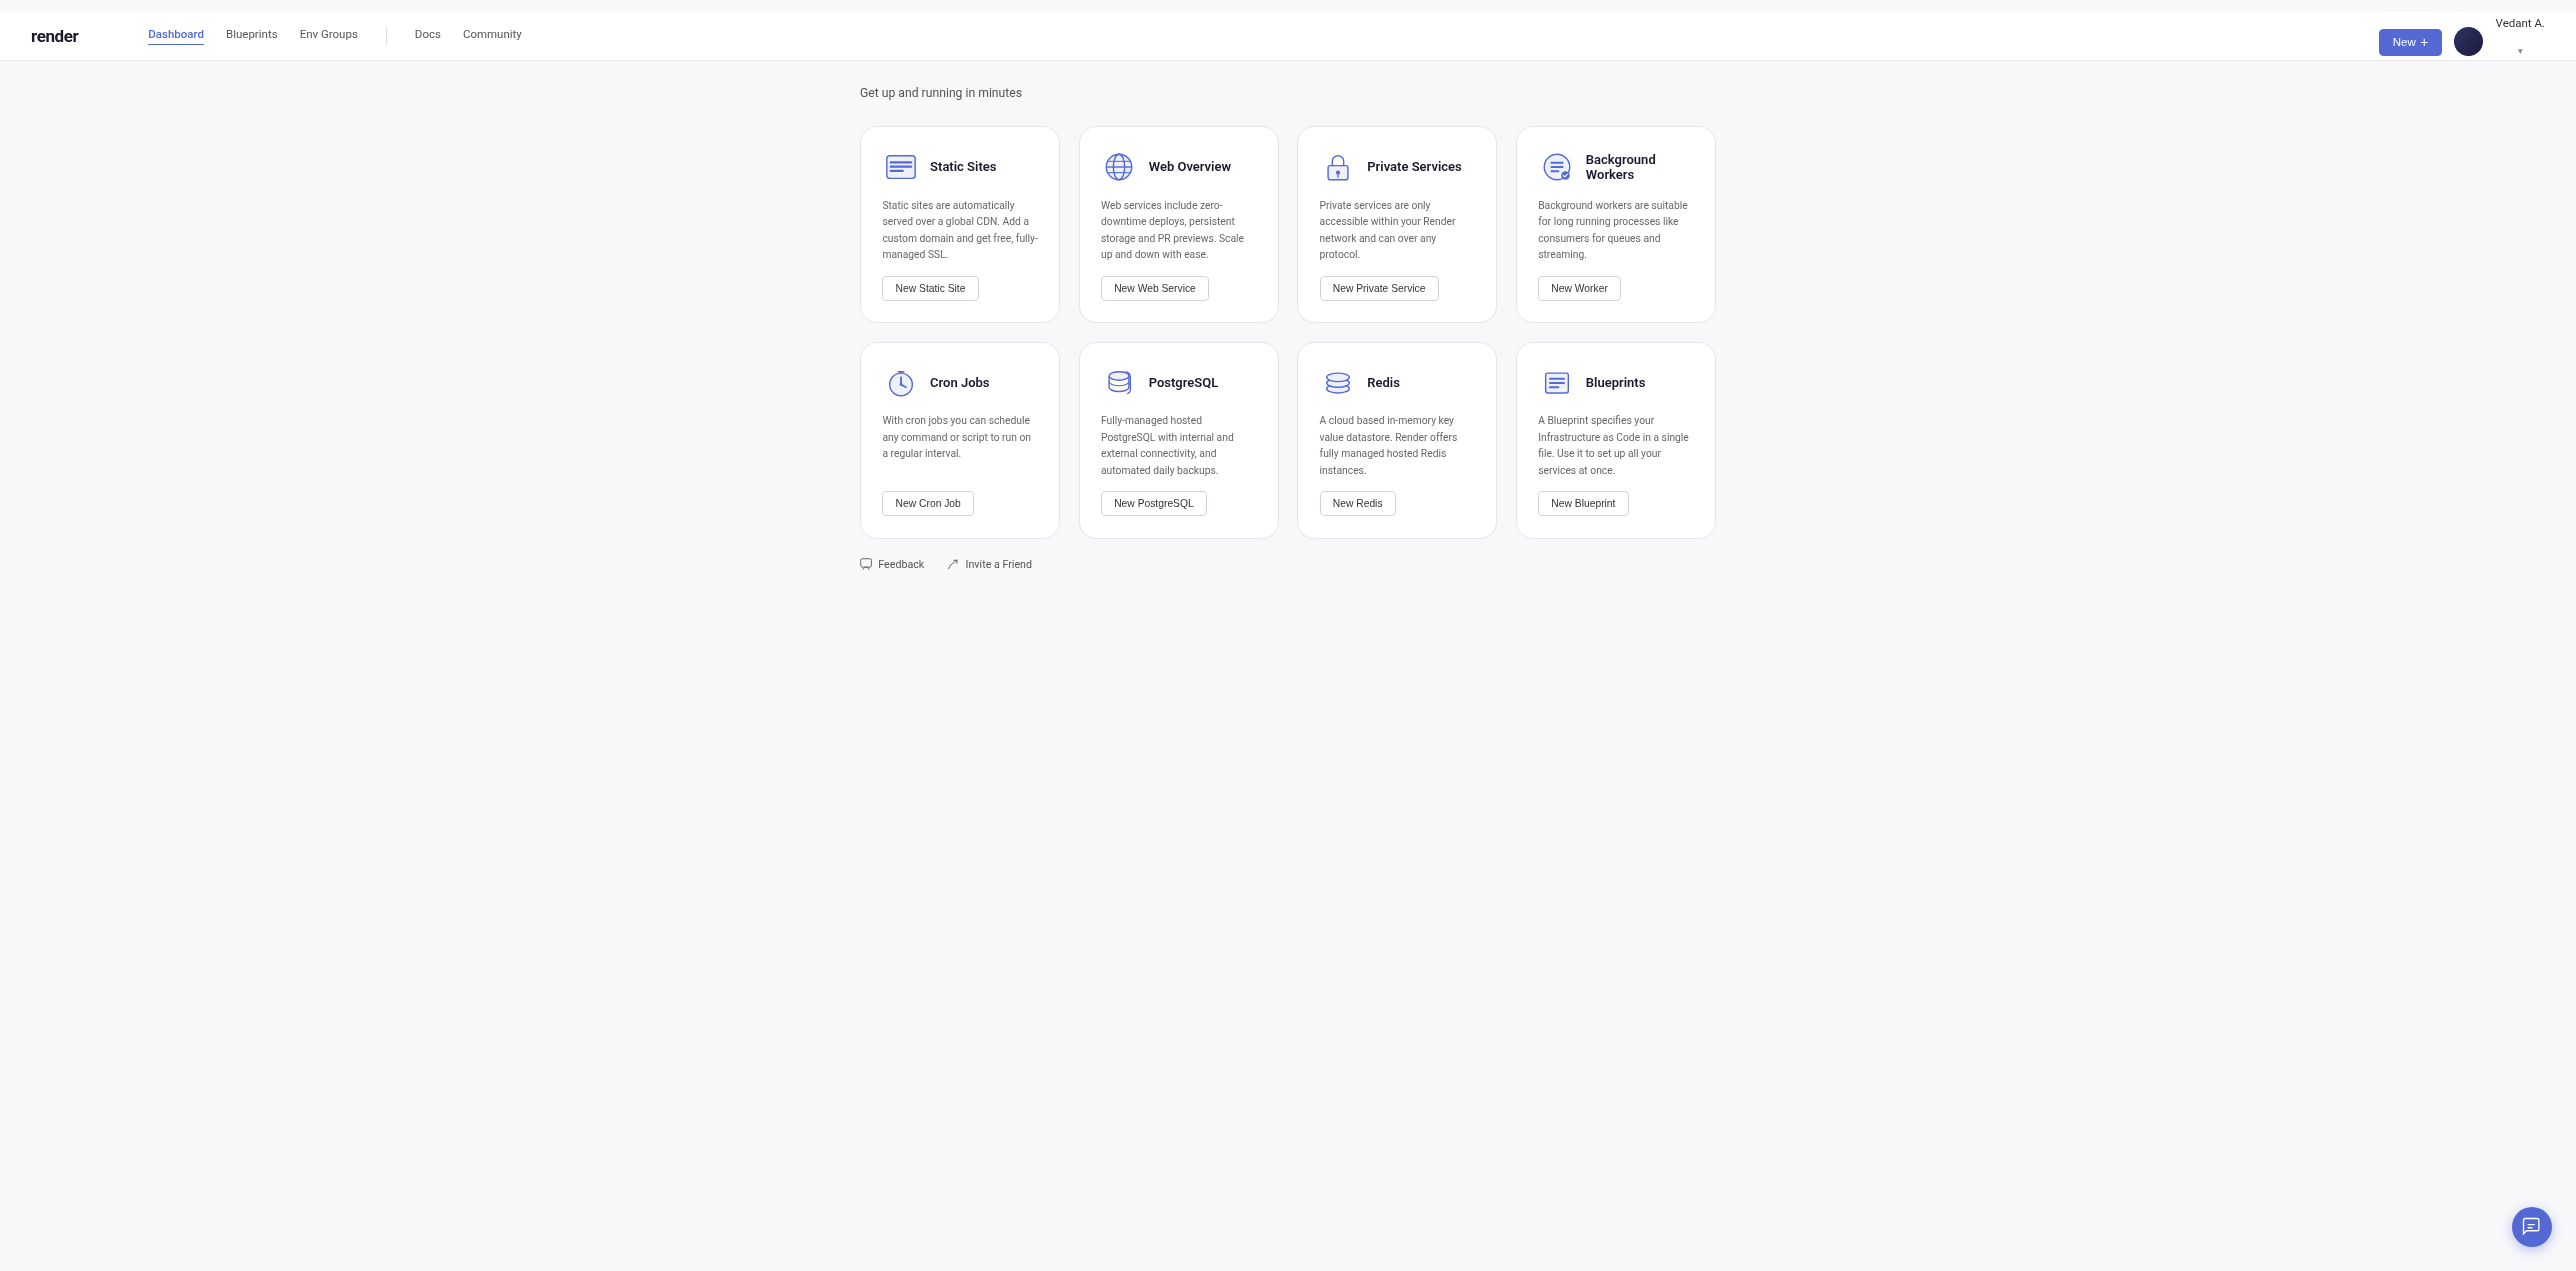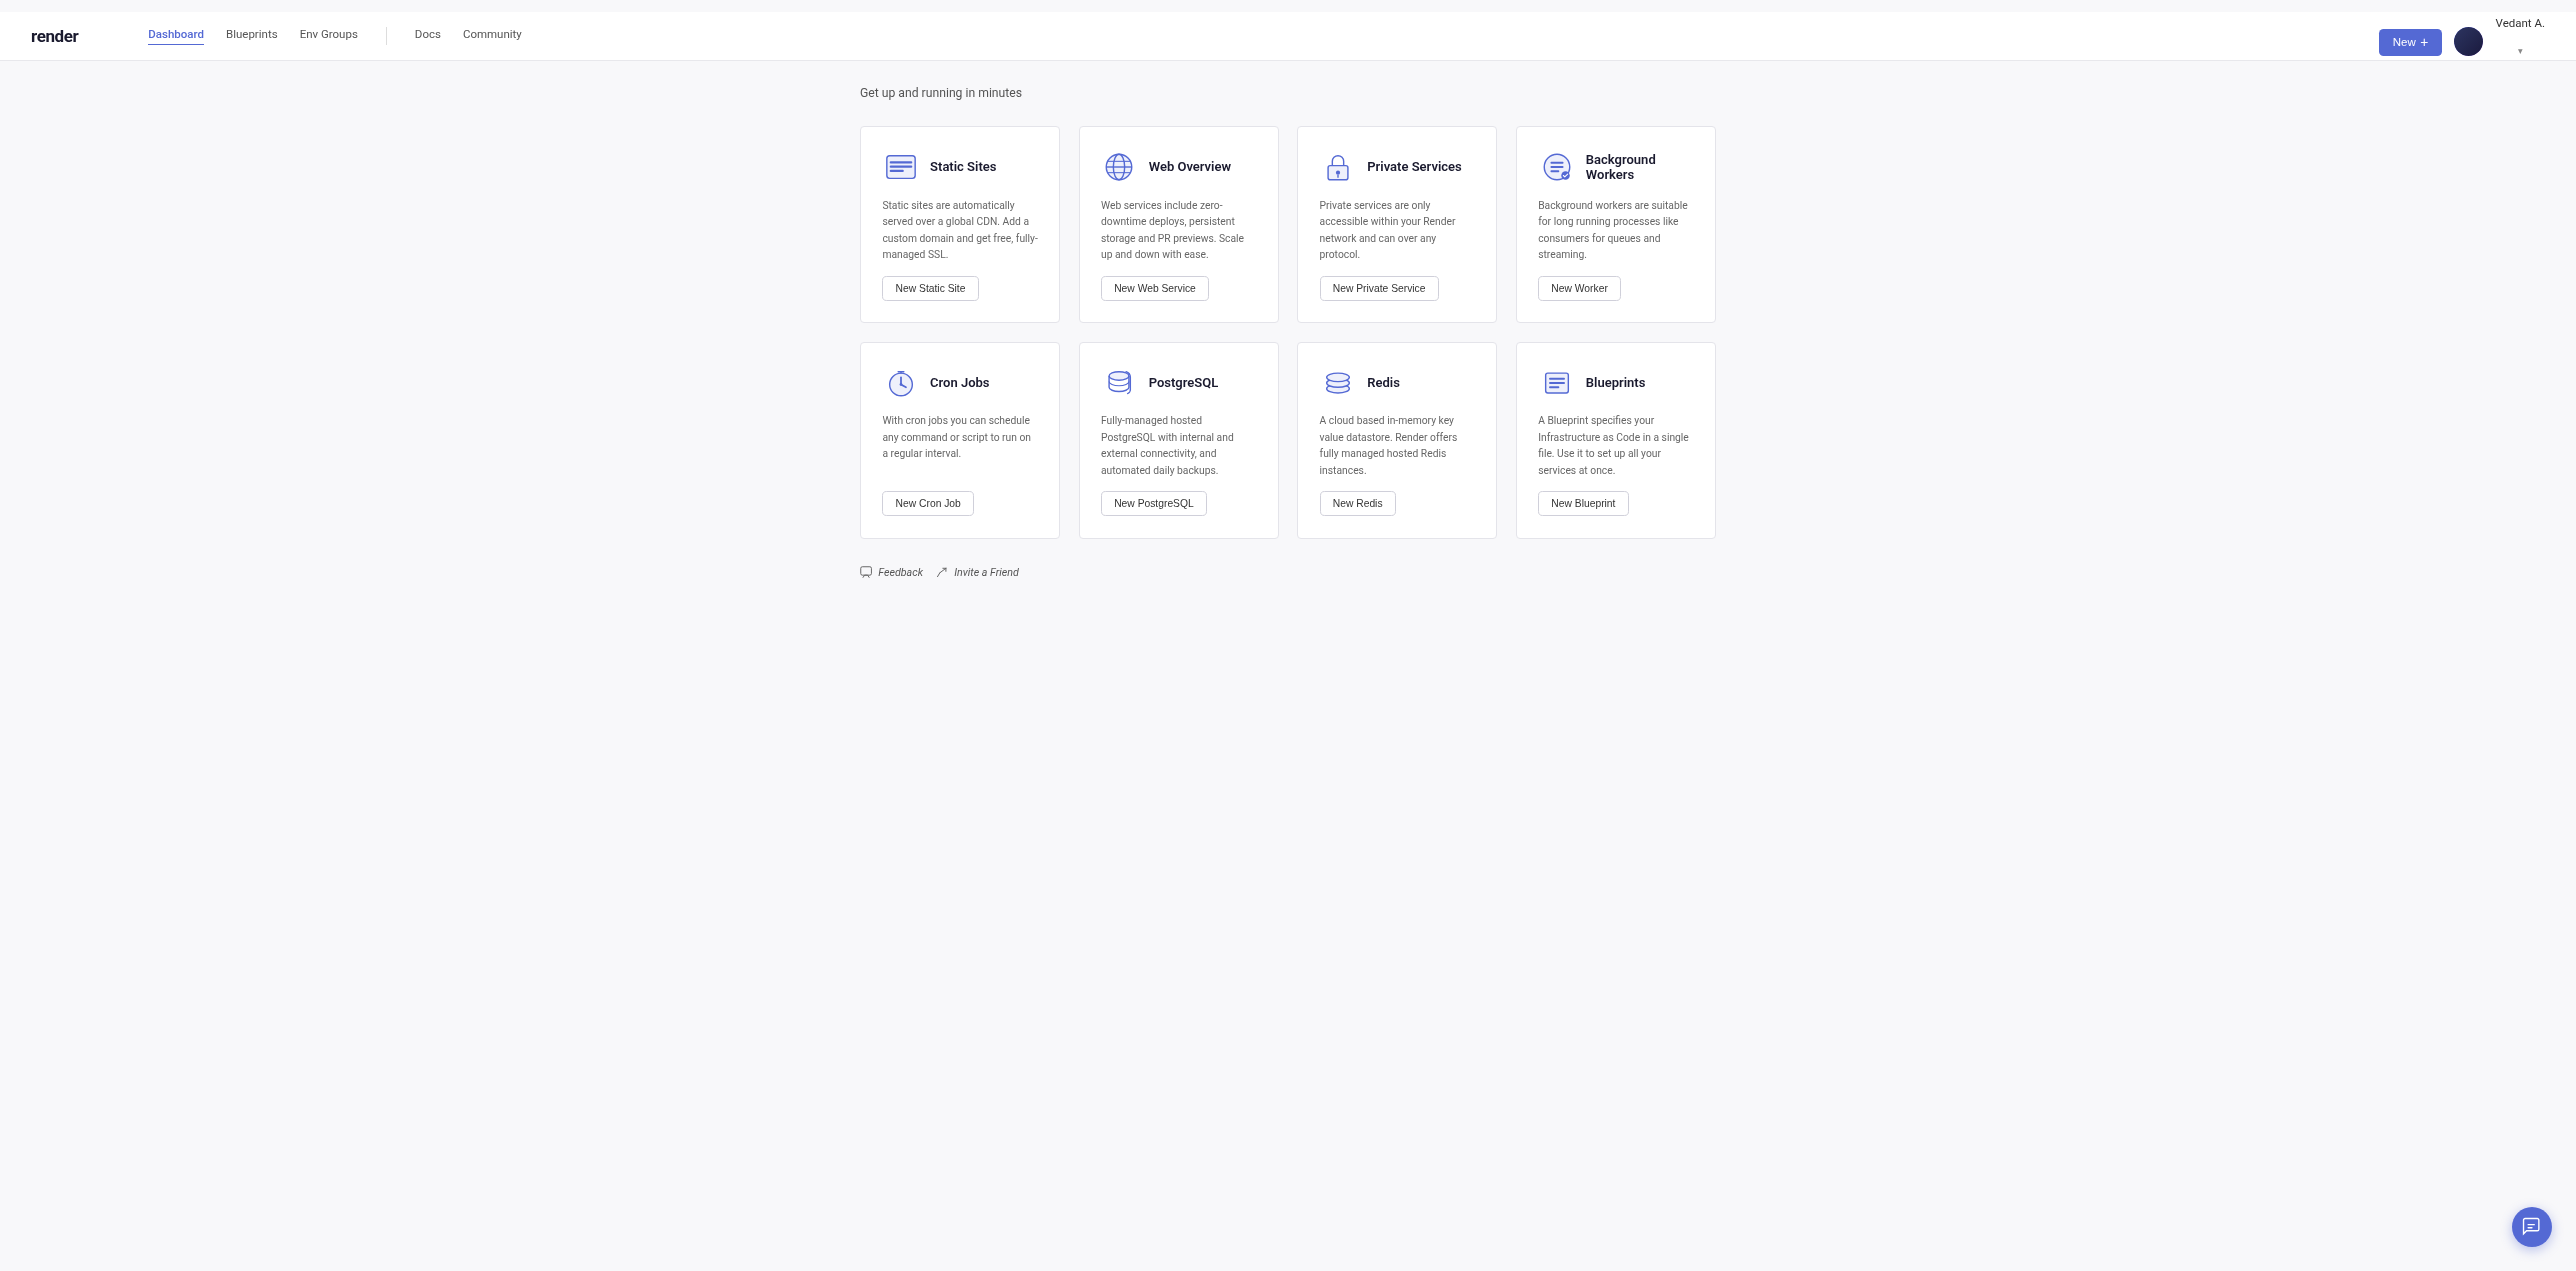--- a/index.html
+++ b/index.html
@@ -131,21 +131,21 @@
       display: grid;
       grid-template-columns: repeat(4, 1fr);
       gap: 18.4px;
       margin-bottom: 18.4px;
     }
 
     
     .card {
       background: #fff;
       border: 0.8px solid #e4e4ea;
-      border-radius: 4px;
+      border-radius: 17px;
       padding: 21.4px;
       display: flex;
       flex-direction: column;
       gap: 12.2px;
     }
     .card-header {
       display: flex;
       align-items: center;
       gap: 10.7px;
     }
@@ -177,24 +177,23 @@
       color: #333;
       background: #fff;
       cursor: pointer;
       width: fit-content;
       font-weight: 500;
     }
 
     
     .page-footer {
       display: flex;
-      gap: 13px;
-      align-items: center;
-      margin-top: 27px;
-      font-style: italic;
+      gap: 23px;
+      align-items: center;
+      margin-top: 19px;
     }
     .footer-link {
       display: flex;
       align-items: center;
       gap: 6.1px;
       font-size: 10.7px;
       color: #555;
       cursor: pointer;
       text-decoration: none;
     }

